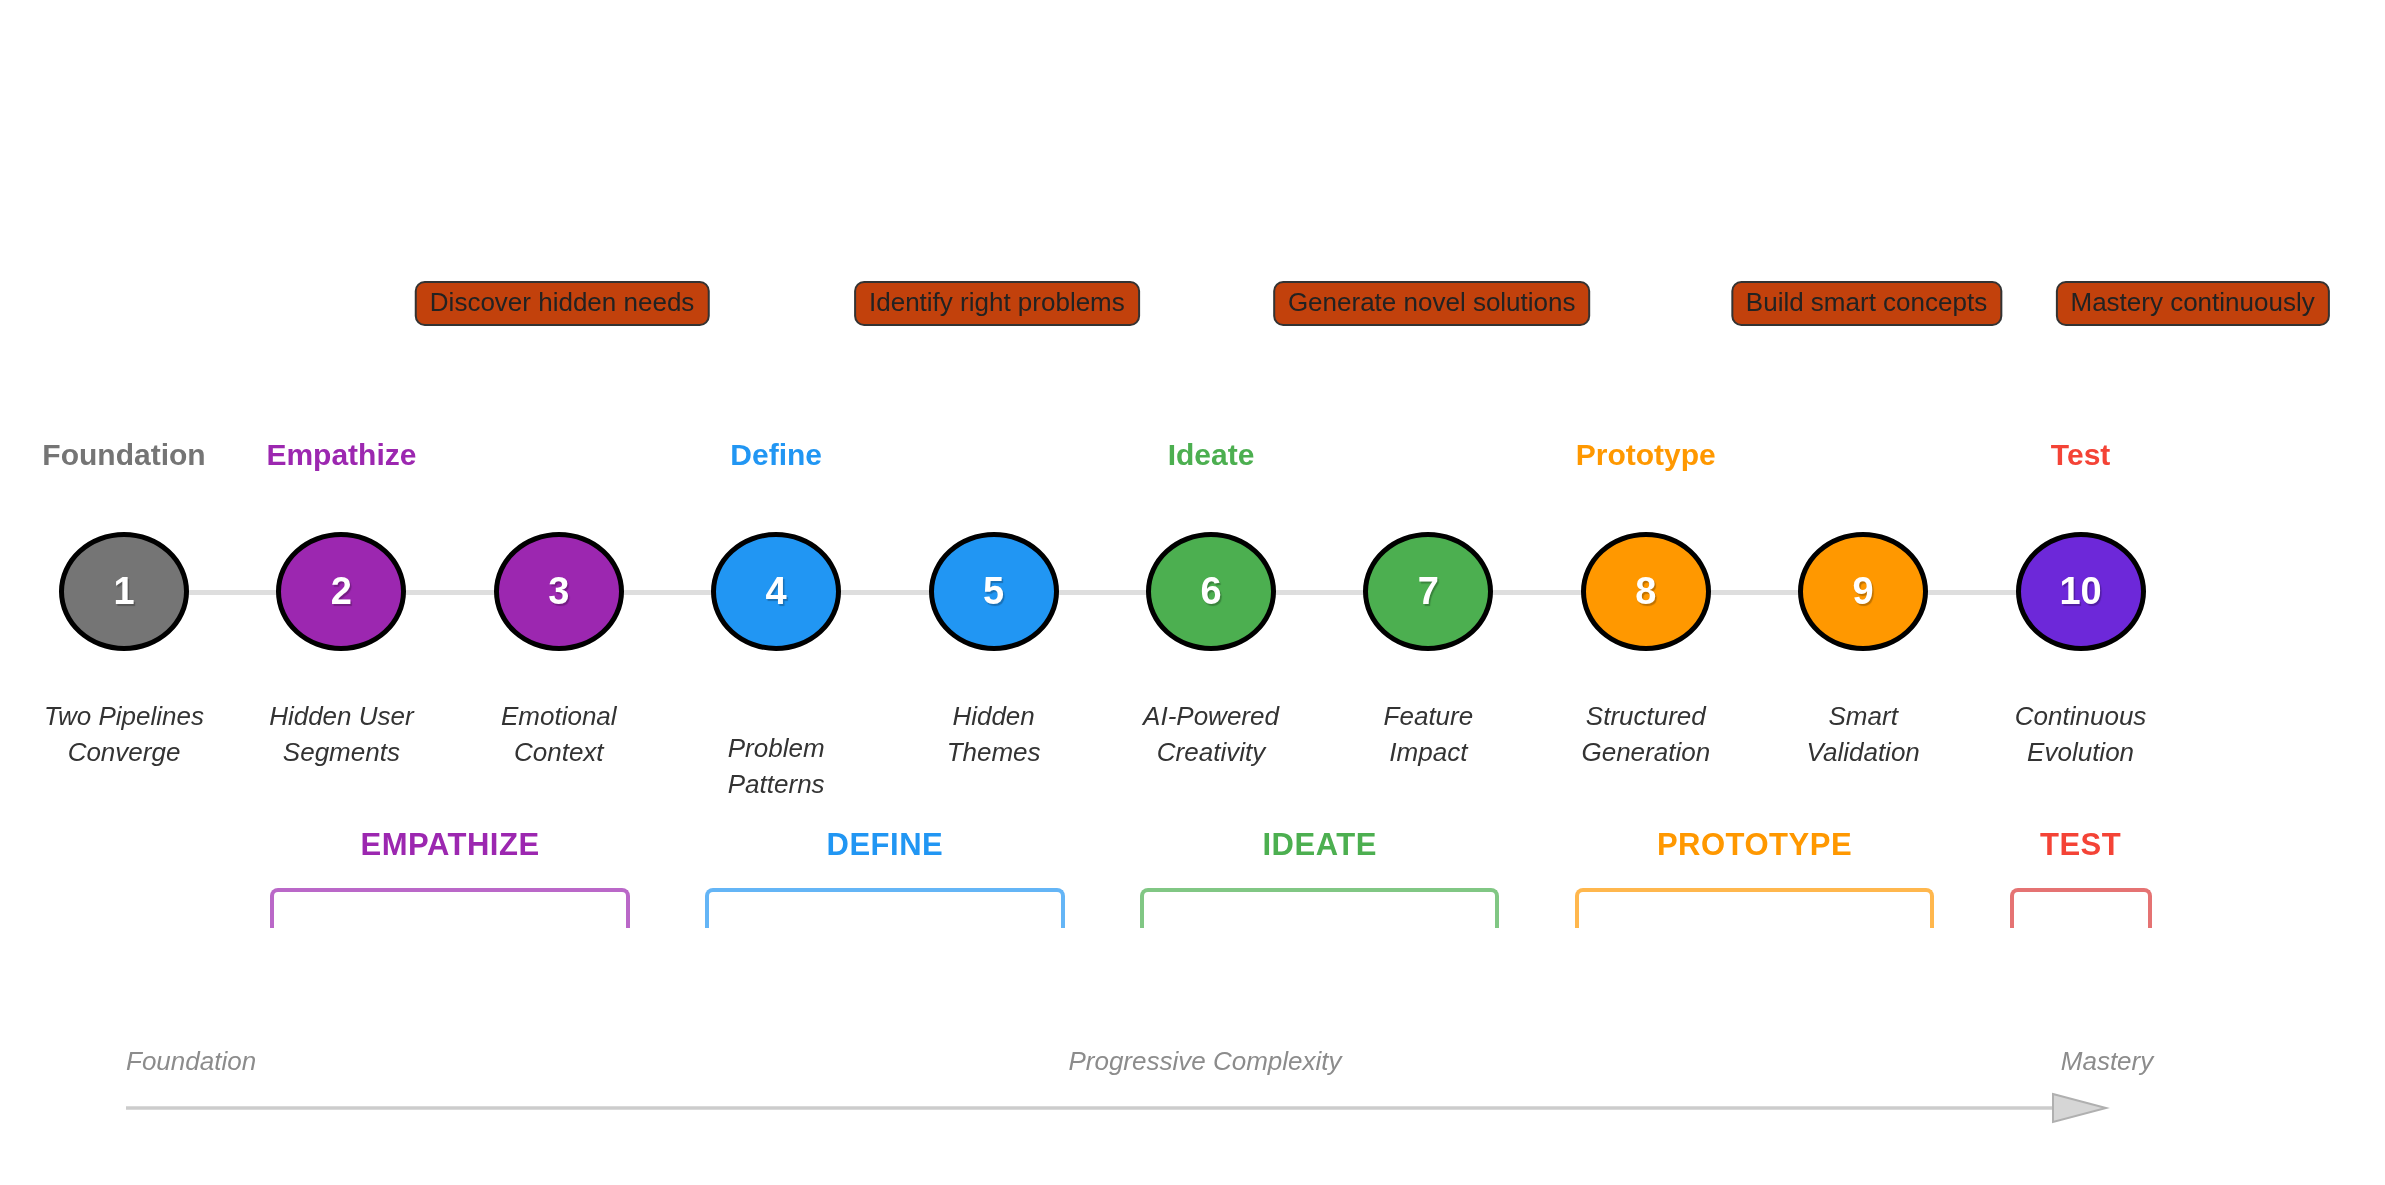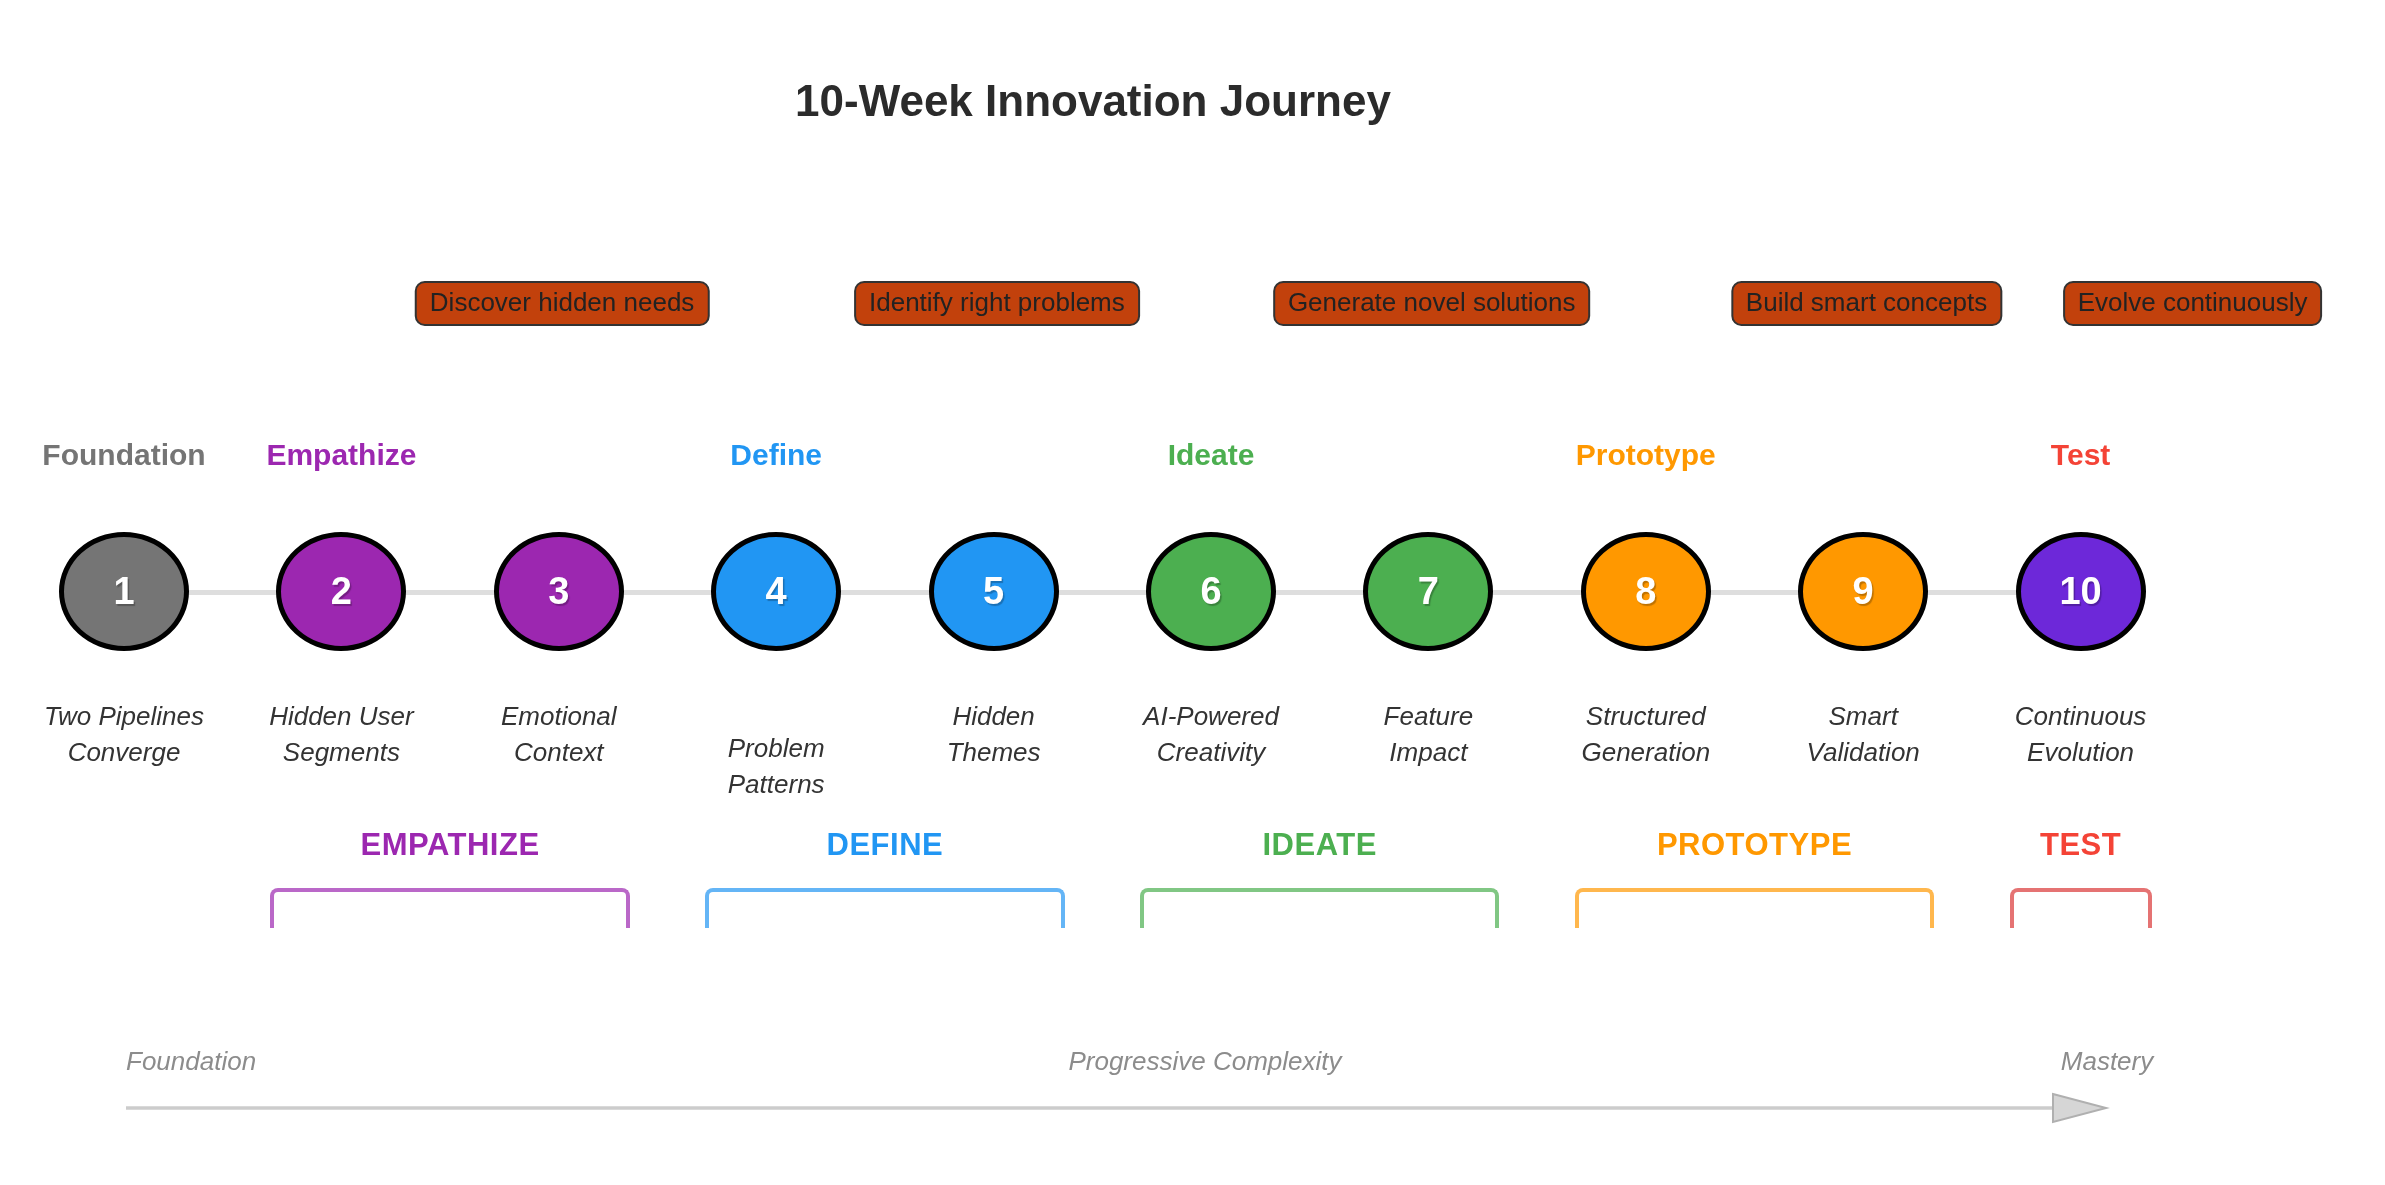--- a/index.html
+++ b/index.html
@@ -76,21 +76,20 @@
     font-size: 26px; font-style: italic; color: #8c8c8c;
     white-space: nowrap;
   }
   .footer-center, .footer-right { transform: translateX(-50%); }
 </style>
 </head>
 <body>
 
 <div id="canvas">
 
-  <div class="abs page-title">10-Week Innovation Journey</div>
 
   <div class="abs connector" id="connector" style="left: 124px; width: 1956.6px;"></div>
 
   <div id="generated">
       <div class="abs phase-label" style="left: 124px; color: rgb(117, 117, 117);">Foundation</div>
       <div class="abs circle" style="left: 59px; background: rgb(117, 117, 117);">
         <span class="num">1</span>
       </div>
       <div class="abs week-title" style="left: 124px;">
         <div class="">Two Pipelines</div>
@@ -162,21 +161,21 @@
         <div class="">Generation</div>
       </div>
       <div class="abs circle" style="left: 1798.2px; background: rgb(255, 152, 0);">
         <span class="num">9</span>
       </div>
       <div class="abs week-title" style="left: 1863.2px;">
         <div class="">Smart</div>
         <div class="">Validation</div>
       </div>
       <div class="abs phase-label" style="left: 2080.6px; color: rgb(244, 67, 54);">Test</div>
-      <div class="abs tooltip" style="left: 2192.6px;">Evolve continuously</div>
+      <div class="abs tooltip" style="left: 2192.6px;">Mastery continuously</div>
       <div class="abs bracket-label" style="left: 2080.6px; color: rgb(244, 67, 54);">TEST</div>
       <div class="abs bracket" style="left: 2009.6px; width: 142px; border-color: rgb(229, 115, 115);"></div>
       <div class="abs circle" style="left: 2015.6px; background: #6d28d9;">
         <span class="num">10</span>
       </div>
       <div class="abs week-title" style="left: 2080.6px;">
         <div class="">Continuous</div>
         <div class="">Evolution</div>
       </div>
     </div>

